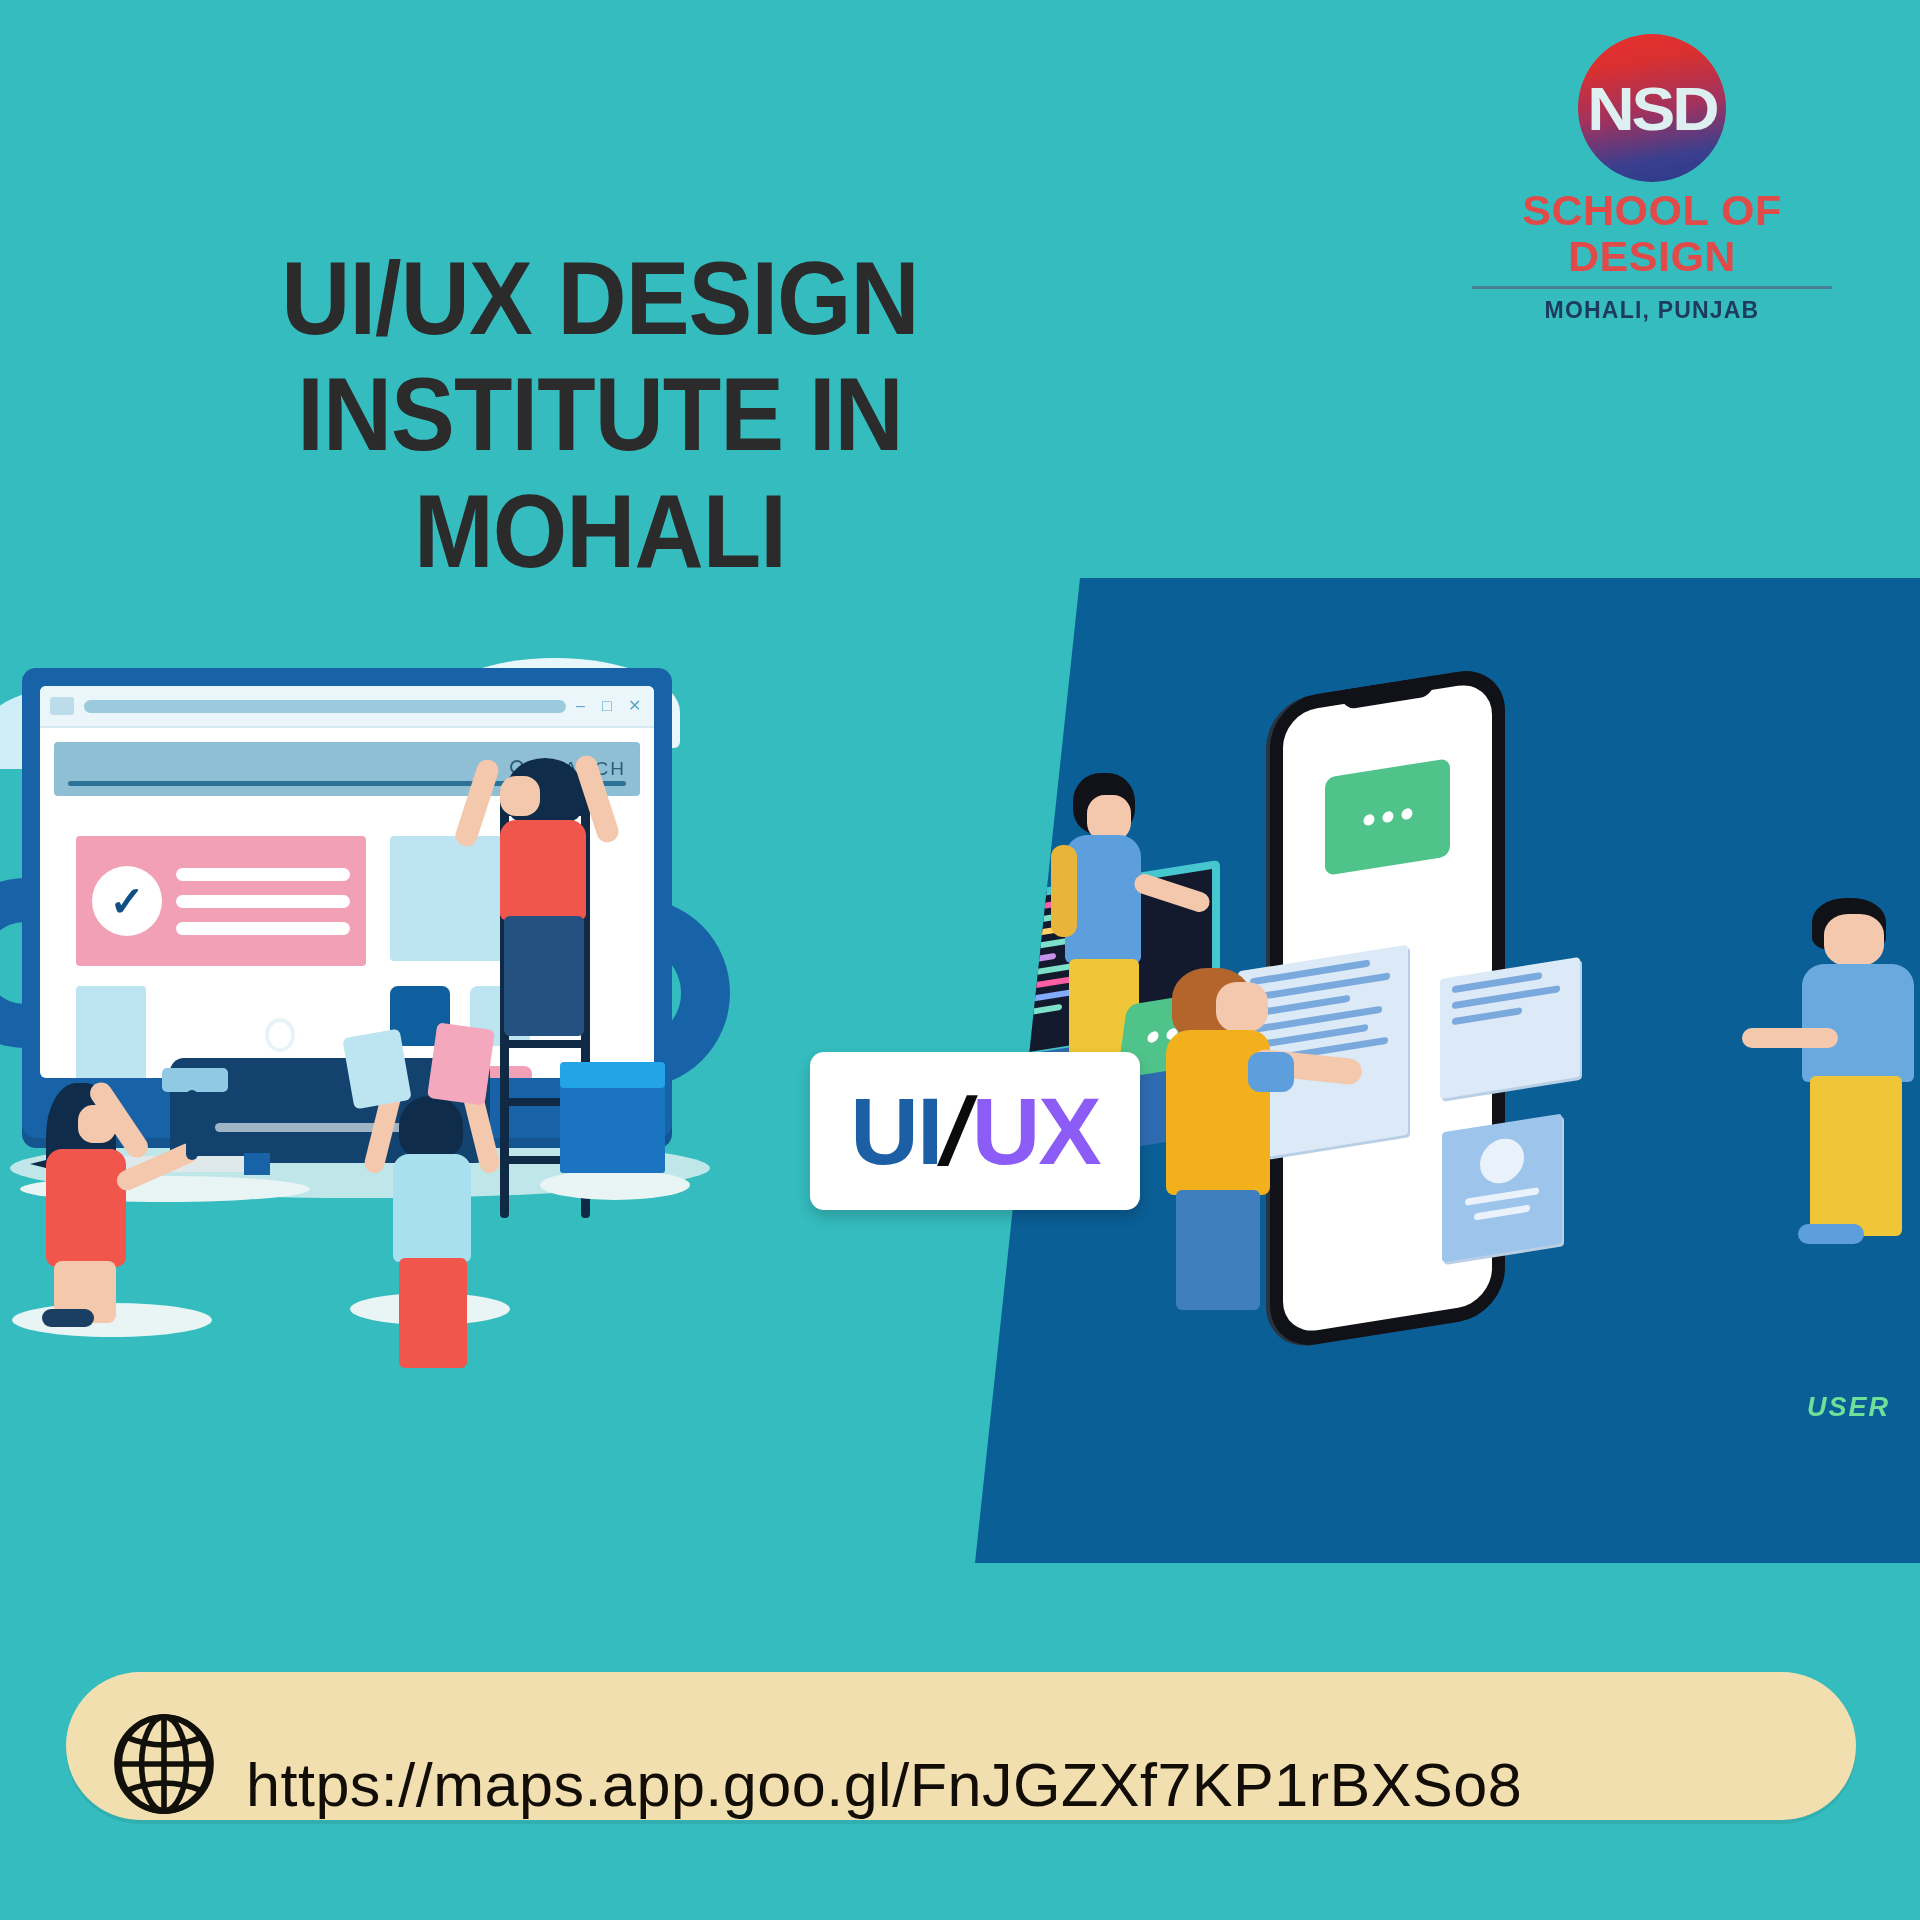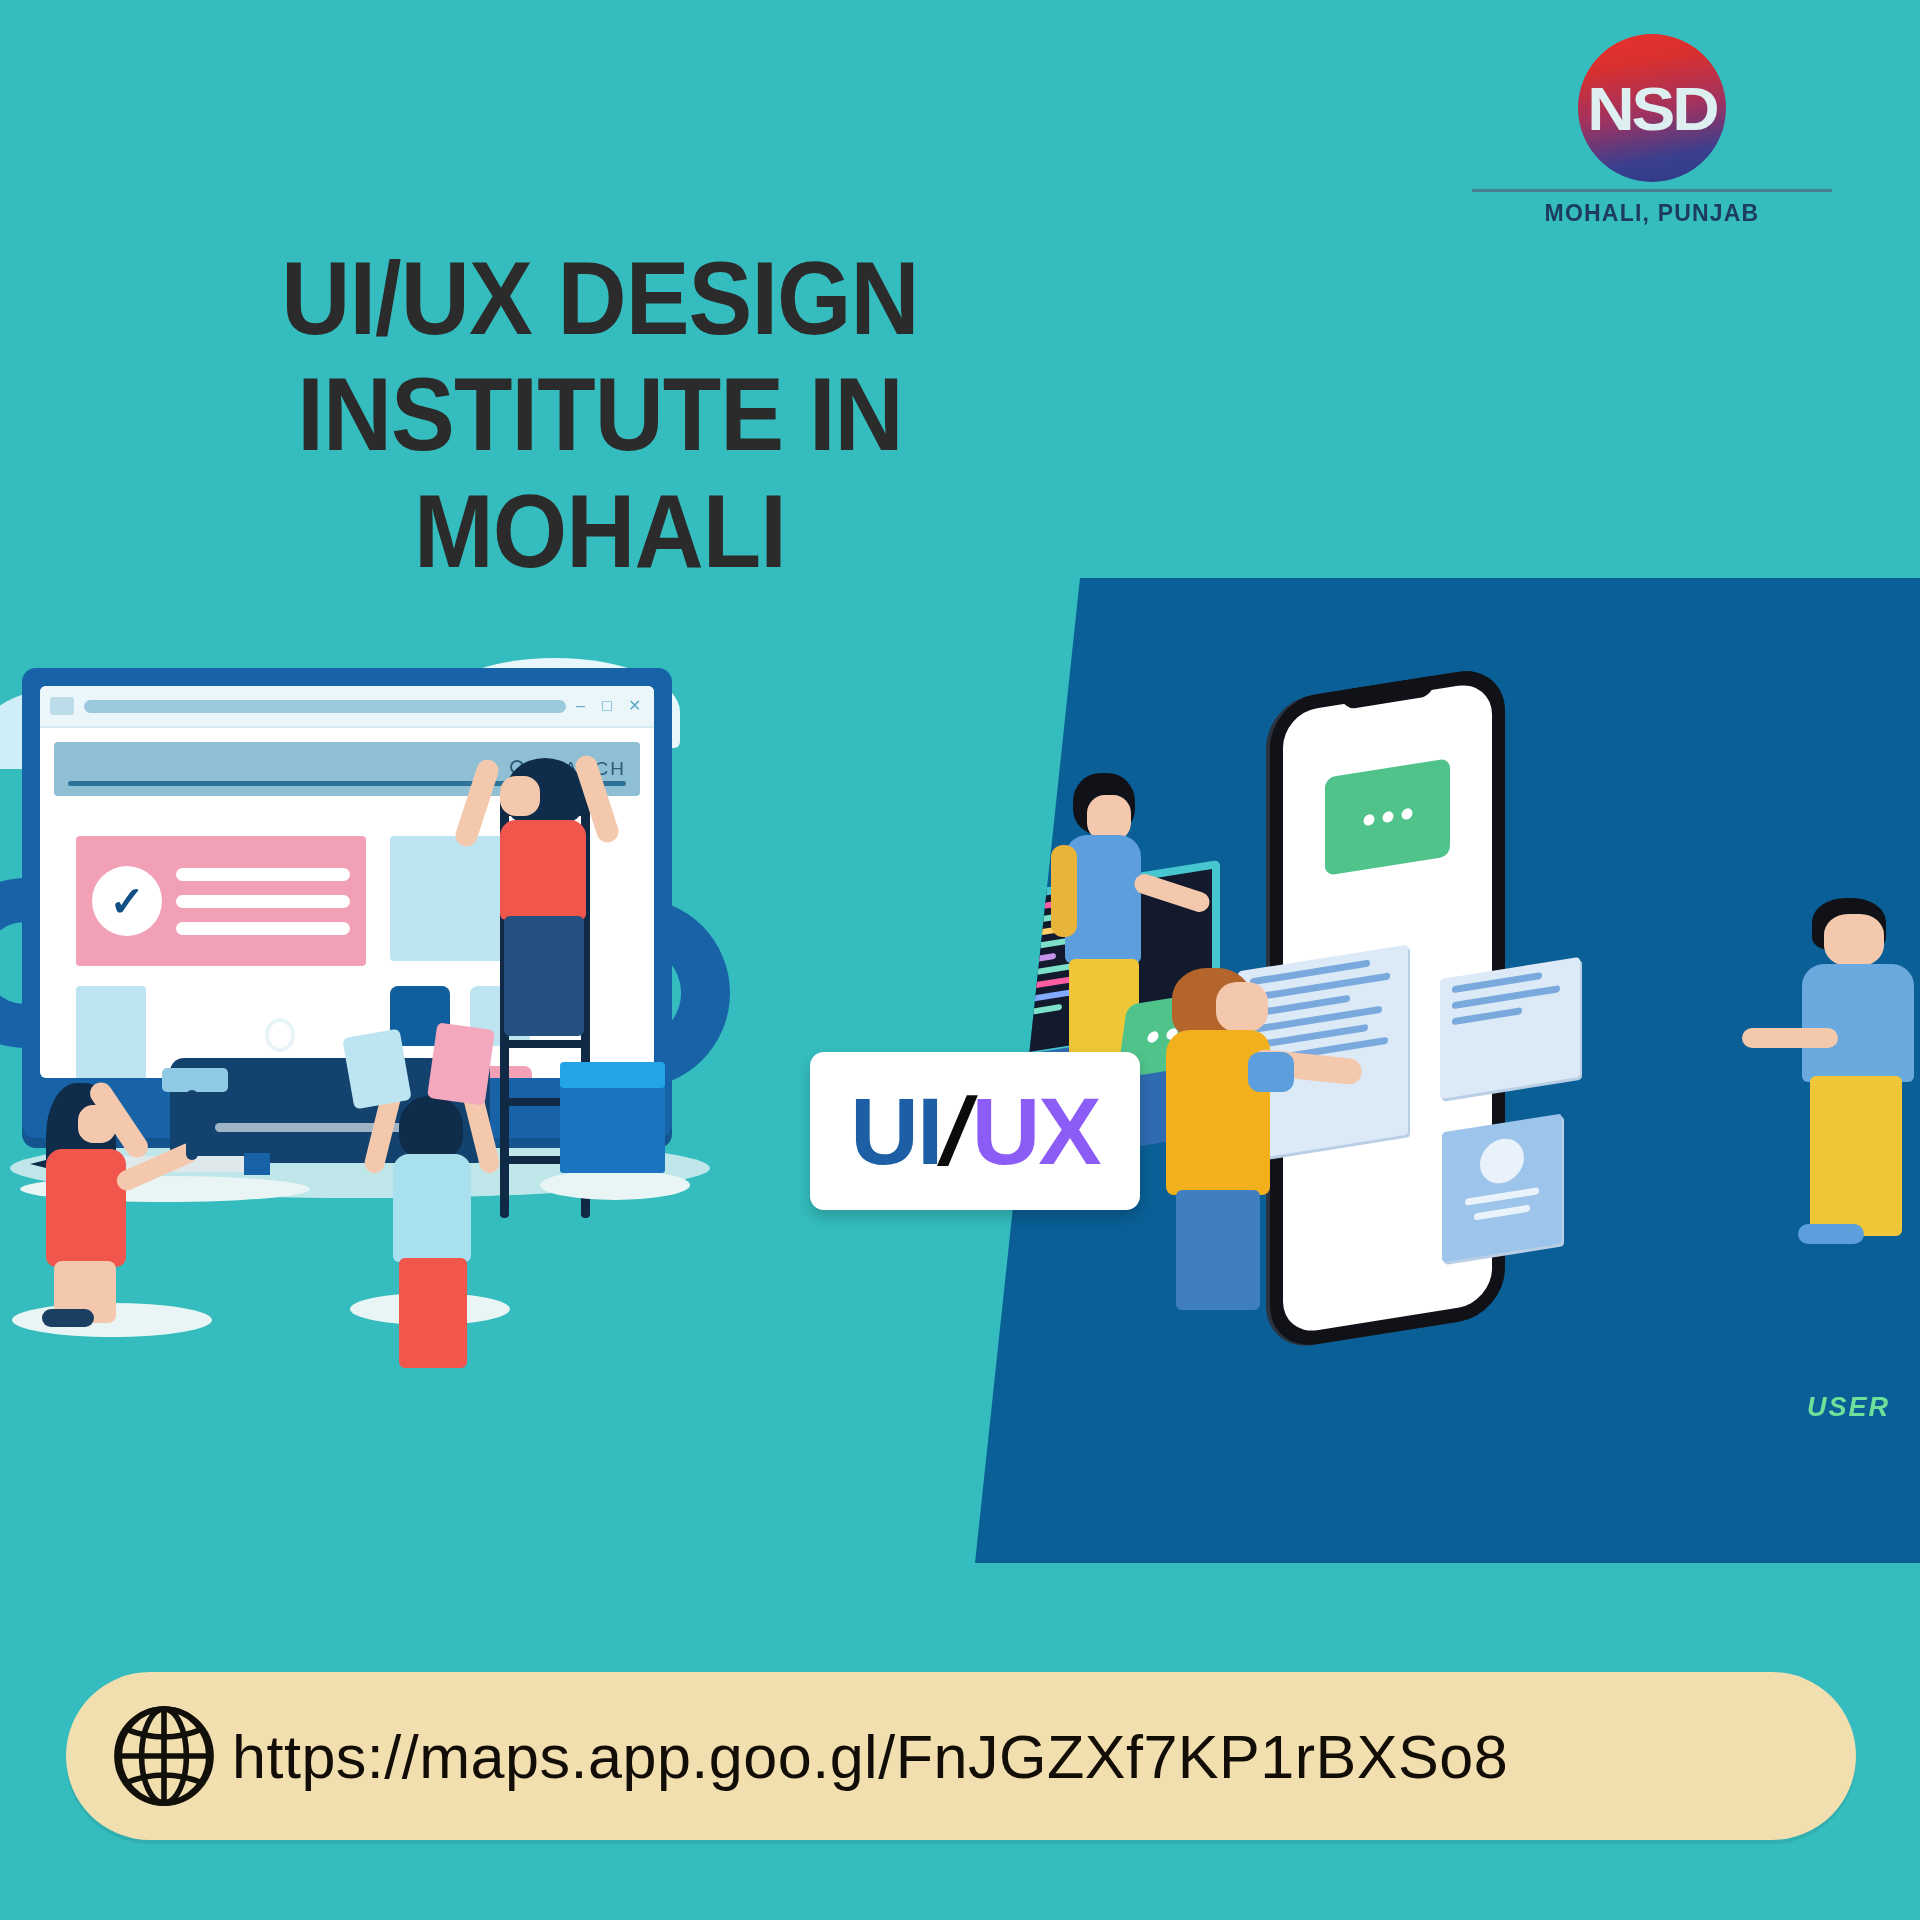--- a/index.html
+++ b/index.html
@@ -247,23 +247,23 @@
     font-weight:bold; font-size:95px; line-height:1;
     letter-spacing:-2px; display:flex; align-items:center;
   }
   #uiux-text .ui { color:#1c5fa4; }
   #uiux-text .slash { color:#0b0b0b; transform: skewX(-13deg); padding:0 3px; font-weight:bold; }
   #uiux-text .ux { color:#8b5cf6; }
 
   
   #urlbar {
     position:absolute; left:66px; top:1672px;
-    width:1790px; height:168px;
+    width:1790px; height:148px;
     background:#f2dfb0; border-radius:84px;
-    display:flex; align-items:center; gap:12px;
+    display:flex; align-items:flex-end; gap:26px;
     padding: 0 42px;
     box-shadow: 0 4px 0 rgba(0,0,0,0.07);
   }
   #globe-icon { width:112px; height:112px; flex:0 0 112px; }
   #url-text {
     color:#120d07; font-size:62px; font-weight:500;
     letter-spacing:0.5px;
     font-family:"Liberation Sans", sans-serif;
     white-space:nowrap;
     transform: scaleX(0.985);
@@ -277,20 +277,21 @@
 
   <div id="headline">
     <span class="l1">UI/UX DESIGN</span>
     <span class="l2">INSTITUTE IN MOHALI</span>
   </div>
 
   <div id="logo">
     <div id="logo-mark">
       <span id="logo-mark-text">NSD</span>
     </div>
+    <div id="logo-line2">SCHOOL OF DESIGN</div>
     <div id="logo-rule"></div>
     <div id="logo-sub">MOHALI, PUNJAB</div>
   </div>
 
   <div id="band">
 
     <div id="band-right">
 
       <div id="phone">
         <div id="phone-notch"></div>

